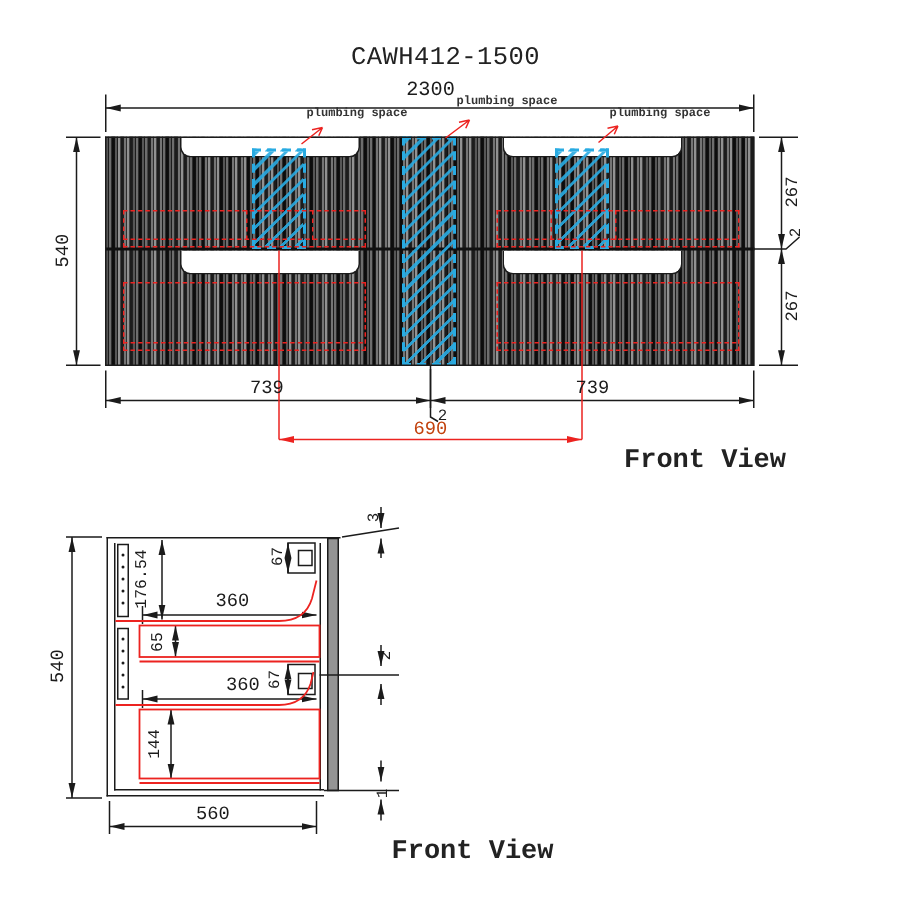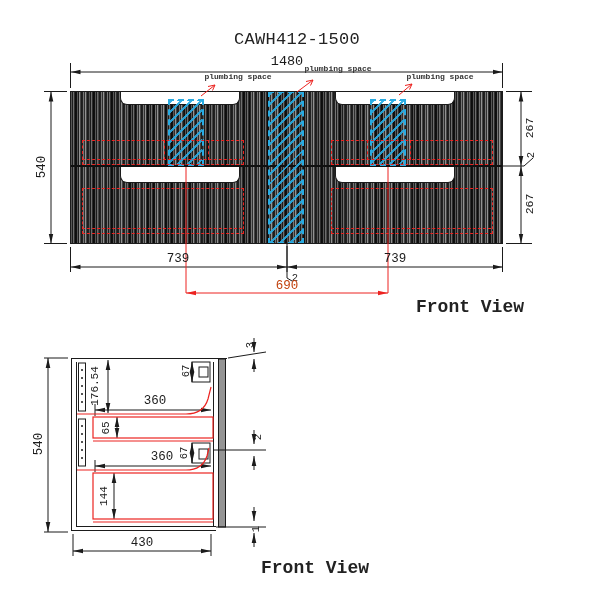--- a/index.html
+++ b/index.html
@@ -169,21 +169,21 @@
       <rect x="93" y="417" width="120" height="21"></rect>
       <path d="M93,441 H213"></path>
       <path d="M77,470 H186 C197,470 204,465 207,456 L209,448"></path>
       <rect x="93" y="473" width="120" height="46"></rect>
       <path d="M93,522 H213"></path>
     </g>
   </svg>
 
   <div class="t title" style="left:297px;top:39px;">CAWH412-1500</div>
 
-  <div class="t dim" style="left:287px;top:61px;font-size:13.5px;">1480</div>
+  <div class="t dim" style="left:287px;top:61px;font-size:13.5px;">2300</div>
   <div class="t plumb" style="left:238px;top:76px;">plumbing space</div>
   <div class="t plumb" style="left:338px;top:68px;">plumbing space</div>
   <div class="t plumb" style="left:440px;top:76px;">plumbing space</div>
   <div class="t rot dim" style="left:42px;top:167px;">540</div>
   <div class="t rot dim" style="left:529px;top:128px;font-size:11.5px;">267</div>
   <div class="t rot dimS" style="left:531px;top:155px;">2</div>
   <div class="t rot dim" style="left:529px;top:204px;font-size:11.5px;">267</div>
   <div class="t dim" style="left:178px;top:259px;">739</div>
   <div class="t dim" style="left:395px;top:259px;">739</div>
   <div class="t dimS" style="left:295px;top:278px;">2</div>
@@ -191,19 +191,19 @@
   <div class="t viewlbl" style="left:470px;top:307px;">Front View</div>
 
   <div class="t rot dim" style="left:39px;top:444px;">540</div>
   <div class="t rot" style="left:95px;top:386px;font-size:11px;">176.54</div>
   <div class="t rot dimS" style="left:186px;top:371px;">67</div>
   <div class="t dim" style="left:155px;top:401px;">360</div>
   <div class="t rot" style="left:106px;top:428px;font-size:11px;">65</div>
   <div class="t rot dimS" style="left:184px;top:453px;">67</div>
   <div class="t dim" style="left:162px;top:457px;">360</div>
   <div class="t rot" style="left:104px;top:496px;font-size:11px;">144</div>
-  <div class="t dim" style="left:142px;top:543px;">430</div>
+  <div class="t dim" style="left:142px;top:543px;">560</div>
   <div class="t rot dimS" style="left:250px;top:345px;">3</div>
   <div class="t rot dimS" style="left:258px;top:437px;">2</div>
   <div class="t rot dimS" style="left:256px;top:529px;">1</div>
   <div class="t viewlbl" style="left:315px;top:568px;">Front View</div>
 
 </div>
 
 </body></html>

